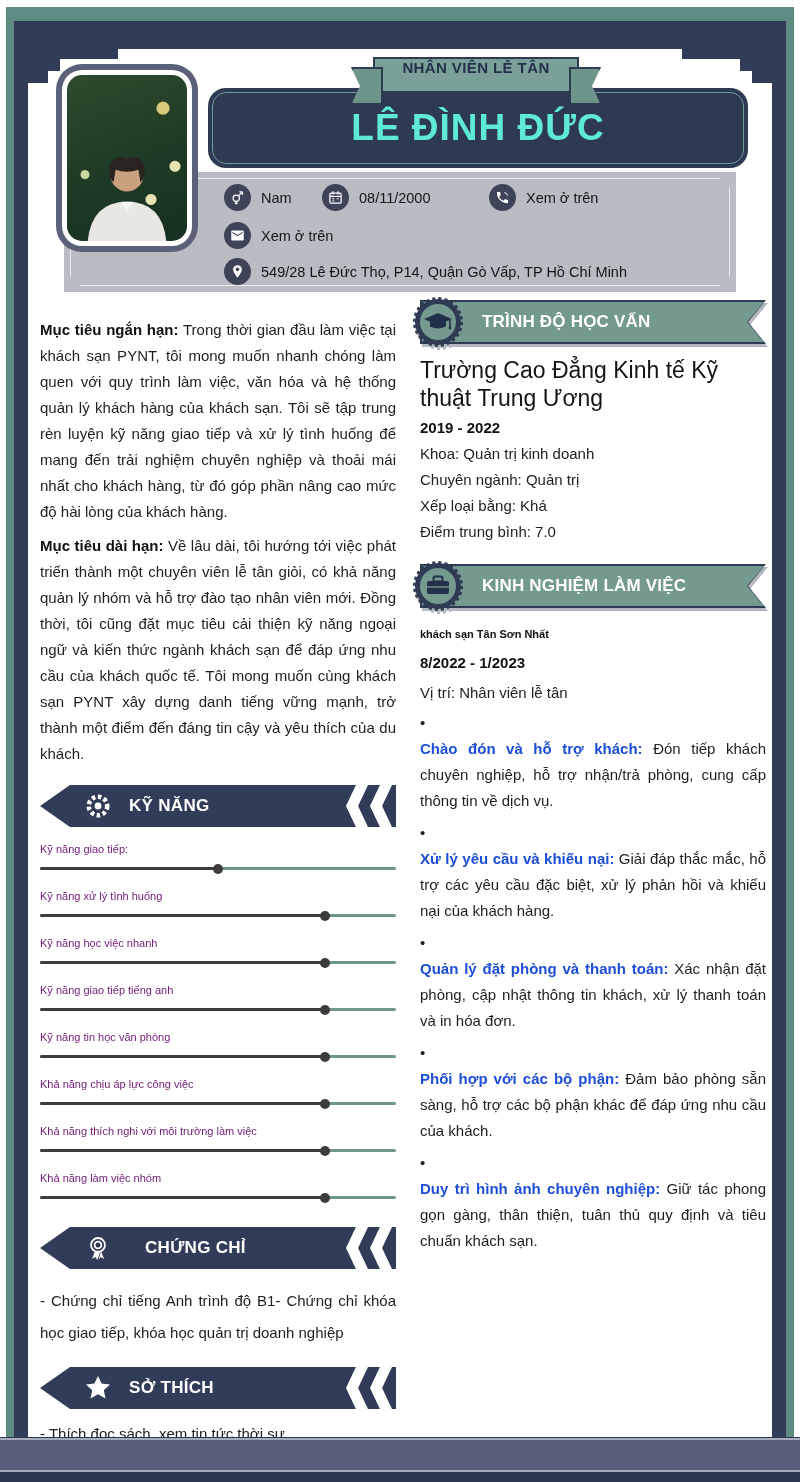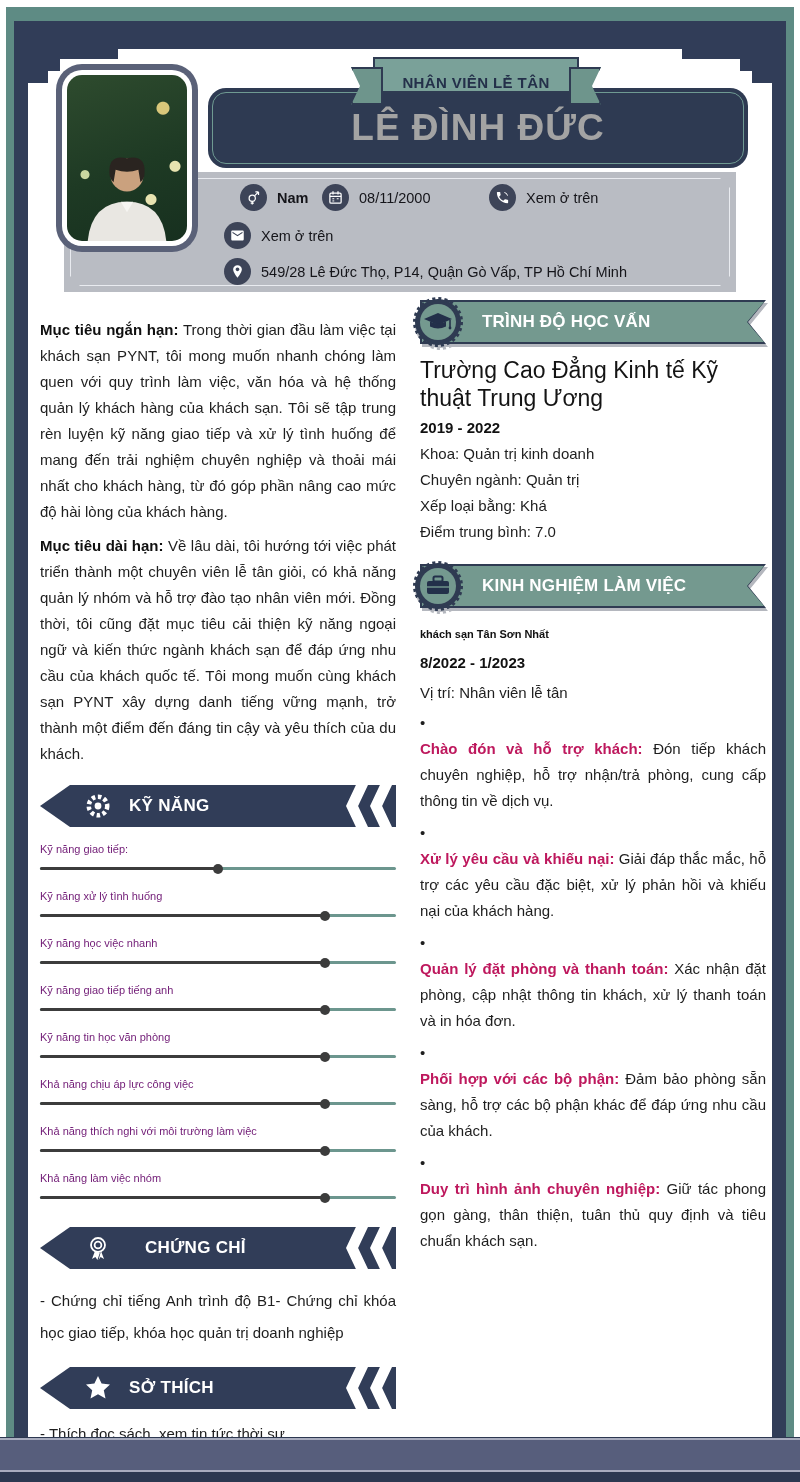--- a/index.html
+++ b/index.html
@@ -29,32 +29,32 @@
   .photo { width:100%; height:100%; border-radius:15px; overflow:hidden; position:relative;
     background:radial-gradient(circle at 80% 20%, #d9c77a 0 6px, transparent 7px),
                radial-gradient(circle at 90% 55%, #e8e3b0 0 5px, transparent 6px),
                radial-gradient(circle at 15% 60%, #c9d6a0 0 4px, transparent 5px),
                radial-gradient(circle at 70% 75%, #e8e3b0 0 5px, transparent 6px),
                linear-gradient(160deg, #2e4b2e 0%, #1e3a24 55%, #17301f 100%); }
   .photo svg { position:absolute; left:0; bottom:0; width:100%; }
 
   .ribbon { position:absolute; left:373px; top:57px; width:206px; height:36px;
     background:#7AA199; border:2px solid #2F3B52; z-index:5;
-    display:flex; align-items:flex-end; justify-content:center;
+    display:flex; align-items:flex-start; justify-content:center;
     color:#24304A; font-weight:bold; font-size:15px; letter-spacing:.4px; }
   .ribbon::before, .ribbon::after { content:''; position:absolute; top:8px; width:28px; height:34px;
     background:#6E958C; border:2px solid #2F3B52; z-index:-1; }
   .ribbon::before { left:-24px; clip-path:polygon(0 0,100% 0,100% 100%,0 100%,9px 50%); }
   .ribbon::after  { right:-24px; clip-path:polygon(0 0,100% 0,calc(100% - 9px) 50%,100% 100%,0 100%); }
 
   .nameplate { position:absolute; left:208px; top:88px; width:540px; height:80px;
     background:#2E3A52; border-radius:18px; z-index:4; }
   .nameplate-inner { position:absolute; inset:4px; border:1px solid #6F9A92; border-radius:14px;
     display:flex; align-items:center; justify-content:center;
-    color:#a3a3a3; font-weight:bold; font-size:37px; letter-spacing:1px; }
+    color:#5eead4; font-weight:bold; font-size:37px; letter-spacing:1px; }
 
   .infobar { position:absolute; left:64px; top:172px; width:672px; height:120px;
     background:#B9BCC3; z-index:3; }
   .infobar-inner { position:absolute; inset:6px; border:1px solid #E9EBF0;
     clip-path:polygon(10px 0,calc(100% - 10px) 0,100% 10px,100% calc(100% - 10px),
       calc(100% - 10px) 100%,10px 100%,0 calc(100% - 10px),0 10px); }
   .info-item { position:absolute; display:flex; align-items:center; gap:10px;
     font-size:14.5px; color:#15151a; }
   .info-icon { width:27px; height:27px; border-radius:50%; background:#3D4458; flex:0 0 27px;
     display:flex; align-items:center; justify-content:center; }
@@ -102,21 +102,21 @@
 
   .edu-school { margin-top:12px; font-size:23px; line-height:28px; color:#141414; }
   .edu-period { margin-top:7px; font-size:15px; font-weight:bold; color:#111; }
   .edu-line { margin-top:9px; font-size:15px; color:#1e1e1e; }
 
   .xp-company { margin-top:15px; font-size:11px; font-weight:bold; color:#111; line-height:22px; }
   .xp-period  { margin-top:7px; font-size:15px; font-weight:bold; color:#111; line-height:22px; }
   .xp-pos     { margin-top:8px; font-size:15px; color:#1e1e1e; line-height:22px; }
   .xp-bullet  { margin-top:9px; font-size:15px; color:#1e1e1e; line-height:20px; }
   .xp-p { margin-top:3px; font-size:15px; line-height:26px; text-align:justify; color:#1e1e1e; }
-  .xp-p b { color:#be185d; }
+  .xp-p b { color:#1d4ed8; }
 </style>
 </head>
 <body>
 
 <div class="page">
   <div class="teal-band"></div>
   <div class="navy-frame"></div>
   <div class="content-white"></div>
 
   <div class="ribbon">
@@ -135,21 +135,21 @@
           <path d="M20 90 q4 -38 38 -38 q34 0 38 38z" fill="#e9e7e2"></path>
           <path d="M52 52 l6 10 6 -10z" fill="#f6f5f2"></path>
         </svg>
       </div>
     </div>
   </div>
 
   <div class="infobar">
     <div class="infobar-inner"></div>
 
-    <div class="info-item" style="left:176px; top:12px;font-weight:bold;">
+    <div class="info-item" style="left:160px; top:12px;">
       <span class="info-icon">
         <svg viewBox="0 0 24 24" fill="none" stroke="#fff" stroke-width="2">
           <circle cx="10" cy="13" r="5"></circle>
             <path d="M14 9 L20 3 M20 3 h-5 M20 3 v5 M10 18 v5 M7.5 21 h5"></path>
         </svg>
       </span>
       <span>Nam</span>
     </div>
 
     <div class="info-item" style="left:258px; top:12px;">

